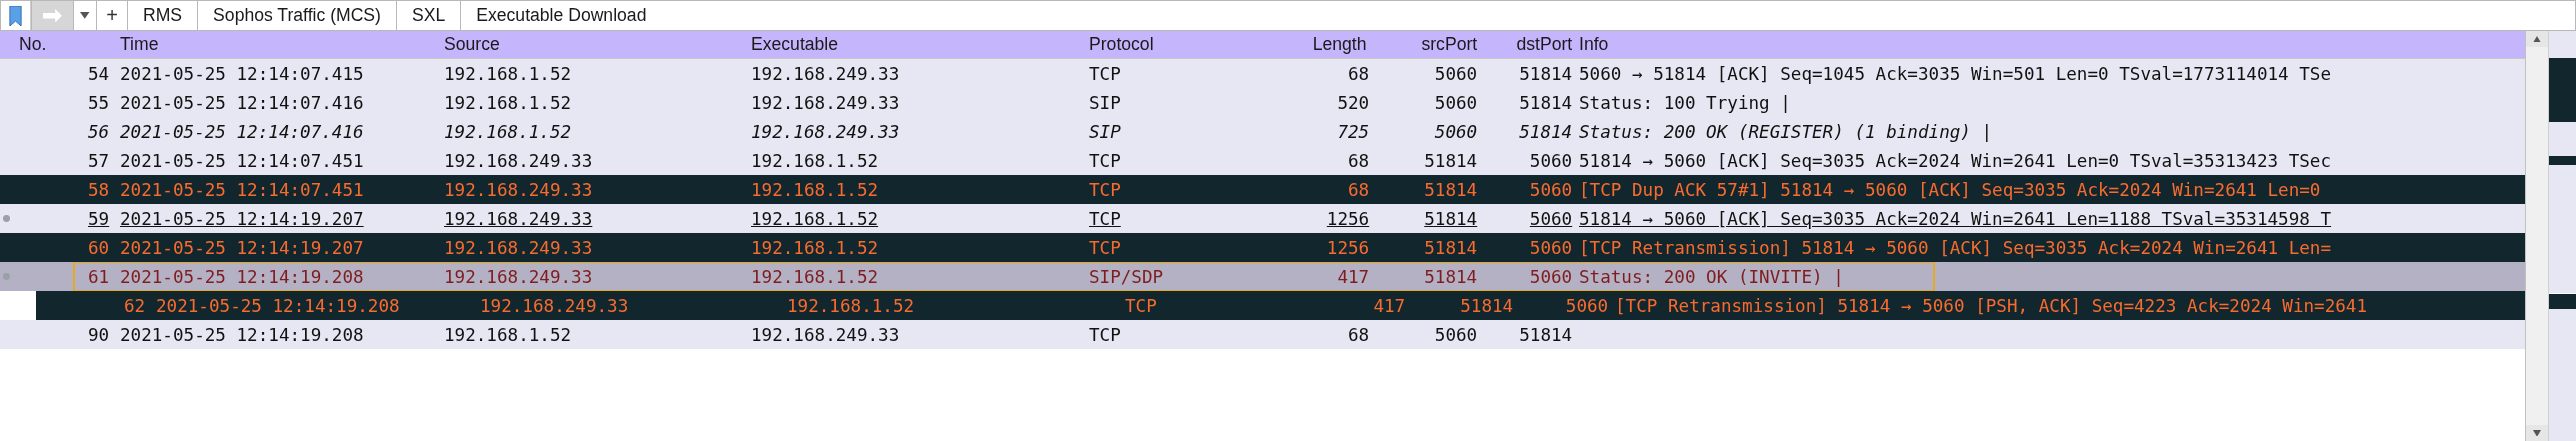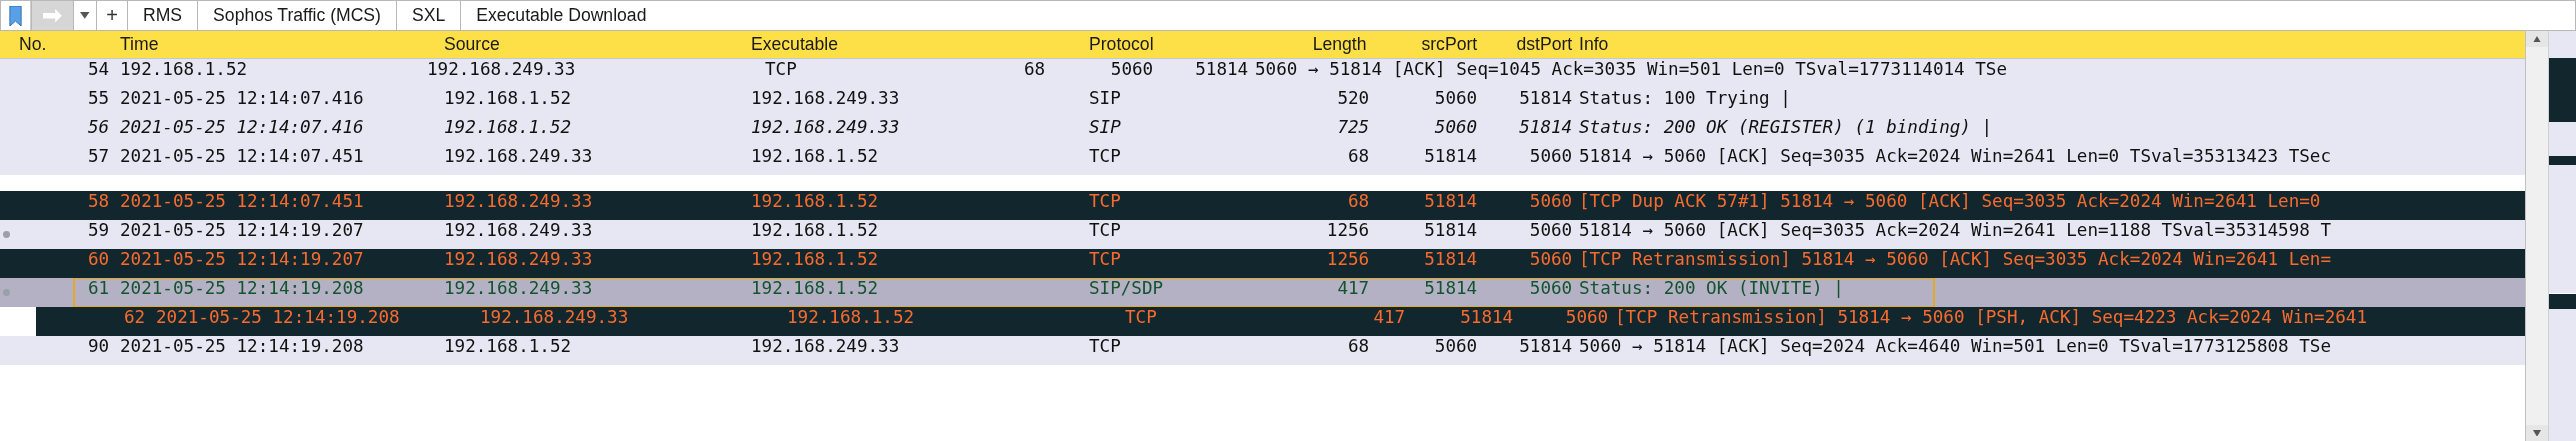--- a/index.html
+++ b/index.html
@@ -13,45 +13,45 @@
   .filter-input { flex: 1 1 auto; border: none; outline: none; padding: 0 6.8px; font-size: 17.6px; color: #888; font-style: italic; }
   .apply-btn { width: 43px; display:flex; align-items:center; justify-content:center; background:#d6d6d6; border-left:0.7px solid #b8b8b8; border-right:0.7px solid #b8b8b8; cursor:not-allowed; }
   .apply-btn svg { width: 19px; height: 13.5px; fill:#fff; }
   .apply-dd { width: 23px; display:flex; align-items:center; justify-content:center; border-right:0.7px solid #b8b8b8; cursor:pointer; }
   .apply-dd svg { width: 9.5px; height: 6.8px; fill:#555; }
   .plus-btn { width: 31px; display:flex; align-items:center; justify-content:center; border-right:0.7px solid #b8b8b8; cursor:pointer; font-size: 20px; color:#333; }
   .tool-btn { padding: 0 15px; display:flex; align-items:center; border-right:0.7px solid #b8b8b8; cursor:pointer; white-space:nowrap; }
   .tool-btn:last-child { border-right:none; }
 
   
-  .header-row { display:flex; height: 28px; align-items:center; background:#fde047; border-bottom:0.7px solid #c8c8c8; padding-left: 0; }
+  .header-row { display:flex; height: 28px; align-items:center; background:#c4b5fd; border-bottom:0.7px solid #c8c8c8; padding-left: 0; }
   .header-row > div { padding-right: 6.8px; white-space:nowrap; }
   .col-marker { width: 19px; flex: 0 0 19px; }
   .col-no { width: 101px; flex: 0 0 101px; text-align: right; padding-right: 20px; }
   .col-time { width: 324px; flex: 0 0 324px; }
   .col-src  { width: 307px; flex: 0 0 307px; }
   .col-dst  { width: 338px; flex: 0 0 338px; }
   .col-proto{ width: 186px; flex: 0 0 186px; }
   .col-len  { width: 101px; flex: 0 0 101px; text-align: right; padding-right: 15px; }
   .col-sport{ width: 108px; flex: 0 0 108px; text-align: right; padding-right: 15px; }
   .col-dport{ width: 95px; flex: 0 0 95px; text-align: right; padding-right: 15px; }
   .col-info { flex: 1 1 auto; overflow:hidden; }
   .header-row .col-no { text-align:left; padding-left: 0; padding-right:6.8px; }
   .header-row .col-len, .header-row .col-sport, .header-row .col-dport { text-align:right; }
   .header-row .col-len { padding-right: 9.5px; }
 
   
   .packet-list { position: relative; }
-  .row { display:flex; height: 29px; white-space: nowrap; overflow:hidden; }
+  .row { display:flex; height: 29px; align-items:center; white-space: nowrap; overflow:hidden; }
   .row > div { padding-right: 6.8px; }
   .row .col-no { padding-right: 10.8px; }
 
   .row.normal { background:#e7e7f4; color:#111; }
   .row.dark { background:#12272d; color:#f86b2e; }
-  .row.selected { background:#b4b1c5; color:#14532d; }
+  .row.selected { background:#b4b1c5; color:#7f1d1d; }
   
 
   .sel-border { position:absolute; border:2.7px solid #e6a926; border-radius:1.4px; pointer-events:none; }
 
   .gutter-dot { width: 19px; display:flex; align-items:center; justify-content:center; }
   .gutter-dot span { width:6.8px; height:6.8px; border-radius:50%; background:#9aa0a8; display:inline-block; }
 
   
   .minimap-wrap { position:absolute; top:31px; right:0; bottom:0; width:51px; display:flex; background:#fff; border-left:0.7px solid #c0c0c0; }
   .scrollbar-track { width:23px; background:#f0f0f0; border-right:0.7px solid #d0d0d0; position:relative; }
@@ -97,20 +97,21 @@
   <div class="col-len">Length</div>
   <div class="col-sport">srcPort</div>
   <div class="col-dport">dstPort</div>
   <div class="col-info">Info</div>
 </div>
 
 <div class="packet-list" id="packet-list">
     <div class="row mono normal" style="position: relative;">
       <div class="gutter-dot col-marker"></div>
       <div class="col-no">54</div>
+      <div class="col-time">2021-05-25 12:14:07.415</div>
       <div class="col-src">192.168.1.52</div>
       <div class="col-dst">192.168.249.33</div>
       <div class="col-proto">TCP</div>
       <div class="col-len">68</div>
       <div class="col-sport">5060</div>
       <div class="col-dport">51814</div>
       <div class="col-info">5060 → 51814 [ACK] Seq=1045 Ack=3035 Win=501 Len=0 TSval=1773114014 TSe</div>
     </div>
     <div class="row mono normal" style="position: relative;">
       <div class="gutter-dot col-marker"></div>
@@ -141,33 +142,33 @@
       <div class="col-no">57</div>
       <div class="col-time">2021-05-25 12:14:07.451</div>
       <div class="col-src">192.168.249.33</div>
       <div class="col-dst">192.168.1.52</div>
       <div class="col-proto">TCP</div>
       <div class="col-len">68</div>
       <div class="col-sport">51814</div>
       <div class="col-dport">5060</div>
       <div class="col-info">51814 → 5060 [ACK] Seq=3035 Ack=2024 Win=2641 Len=0 TSval=35313423 TSec</div>
     </div>
-    <div class="row mono dark" style="position: relative; margin-top: 16px;">
+    <div class="row mono dark" style="position: relative;">
       <div class="gutter-dot col-marker"></div>
       <div class="col-no">58</div>
       <div class="col-time">2021-05-25 12:14:07.451</div>
       <div class="col-src">192.168.249.33</div>
       <div class="col-dst">192.168.1.52</div>
       <div class="col-proto">TCP</div>
       <div class="col-len">68</div>
       <div class="col-sport">51814</div>
       <div class="col-dport">5060</div>
       <div class="col-info">[TCP Dup ACK 57#1] 51814 → 5060 [ACK] Seq=3035 Ack=2024 Win=2641 Len=0</div>
     </div>
-    <div class="row mono normal" style="position: relative;">
+    <div class="row mono normal" style="position: relative; text-decoration: underline;">
       <div class="gutter-dot col-marker">
         <span></span>
       </div>
       <div class="col-no">59</div>
       <div class="col-time">2021-05-25 12:14:19.207</div>
       <div class="col-src">192.168.249.33</div>
       <div class="col-dst">192.168.1.52</div>
       <div class="col-proto">TCP</div>
       <div class="col-len">1256</div>
       <div class="col-sport">51814</div>
@@ -216,21 +217,20 @@
     <div class="row mono normal" style="position: relative;">
       <div class="gutter-dot col-marker"></div>
       <div class="col-no">90</div>
       <div class="col-time">2021-05-25 12:14:19.208</div>
       <div class="col-src">192.168.1.52</div>
       <div class="col-dst">192.168.249.33</div>
       <div class="col-proto">TCP</div>
       <div class="col-len">68</div>
       <div class="col-sport">5060</div>
       <div class="col-dport">51814</div>
-      <div class="col-info">5060 → 51814 [ACK] Seq=2024 Ack=4640 Win=501 Len=0 TSval=1773125808 TSe</div>
     </div>
   </div>
 
 <div class="minimap-wrap">
   <div class="scrollbar-track">
     <div class="scroll-up">
         <svg viewBox="0 0 12 10">
           <path d="M6 0 l6 10 h-12 z"></path>
         </svg>
       </div>

